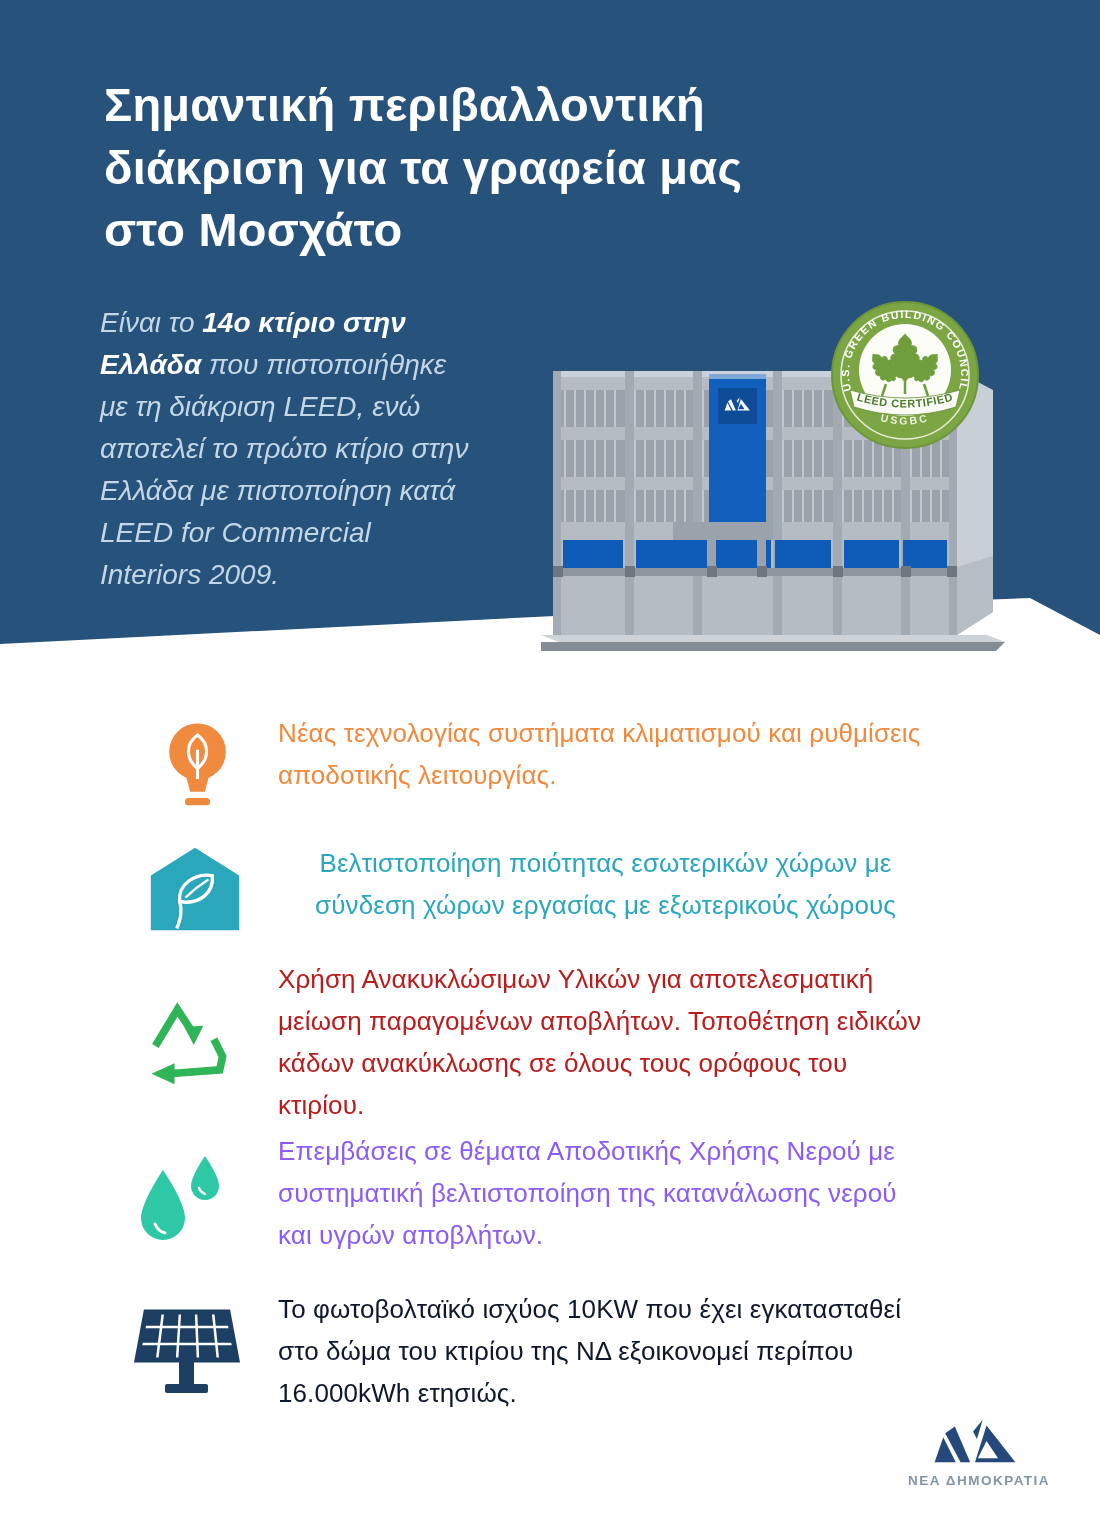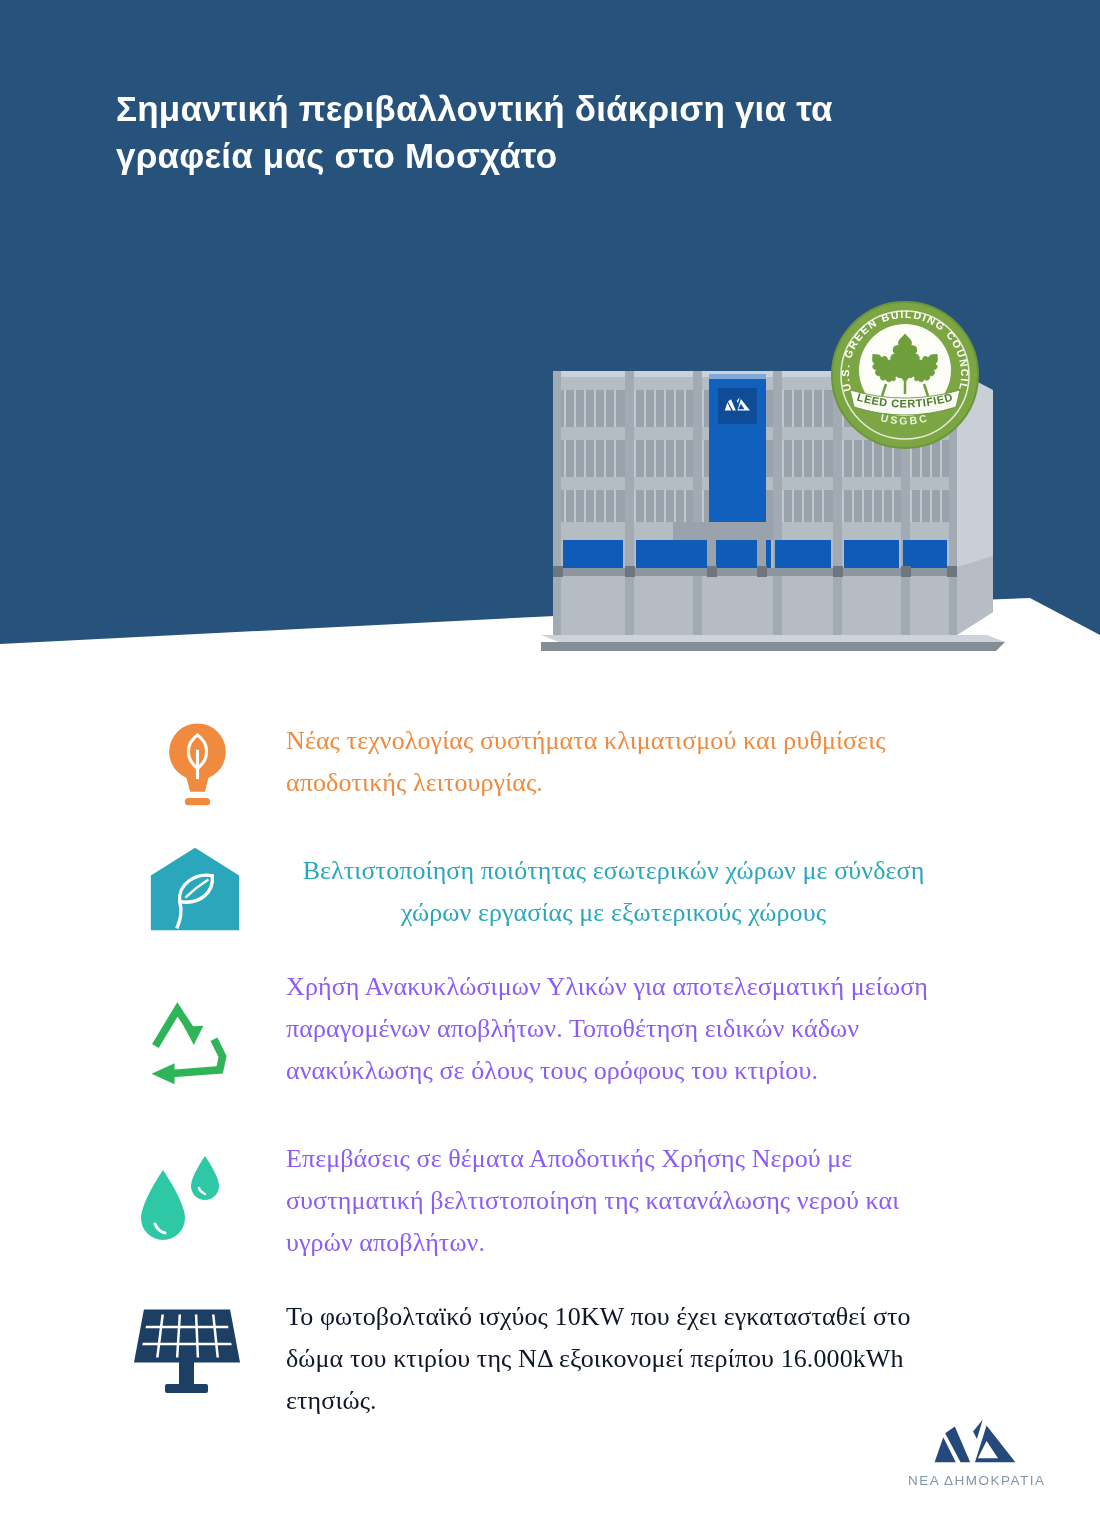--- a/index.html
+++ b/index.html
@@ -9,42 +9,42 @@
     font-family:"Liberation Sans", sans-serif;
   }
   
   .hero{
     position:absolute;left:0;top:0;width:1100px;height:645px;
     background:#26527b;
     clip-path:polygon(0 0,1100px 0,1100px 635px,1030px 598px,555px 616px,0 644px);
   }
   .hero-title{
     position:absolute;left:100px;top:70px;width:720px;
-    color:#ffffff;font-size:35px;font-weight:bold;line-height:1.33;
-    letter-spacing:.2px;margin:16px;
+    color:#ffffff;font-size:47px;font-weight:bold;line-height:1.33;
+    letter-spacing:.2px;margin:4px;
   }
   .hero-intro{
     position:absolute;left:100px;top:302px;width:378px;
     color:#c3d7e6;font-size:28px;font-style:italic;line-height:1.5;margin:0;
   }
   .hero-intro b{color:#ffffff;font-weight:bold;}
   .building-wrap{position:absolute;left:535px;top:360px;width:500px;height:295px;}
   .badge-wrap{position:absolute;left:830px;top:300px;width:150px;height:150px;}
   
   .feature{position:absolute;left:0;width:1000px;}
   .f-icon{position:absolute;}
   .f-text{
-    position:absolute;left:278px;top:0;width:655px;margin:8px;
-    font-size:26px;line-height:1.62;letter-spacing:.1px;font-family:Liberation Serif, serif;
+    position:absolute;left:278px;top:0;width:655px;margin:0;
+    font-size:26px;line-height:1.62;letter-spacing:.1px;
   }
   
   .footer-logo{position:absolute;left:908px;top:1416px;width:134px;text-align:center;}
   .footer-logo .nd-symbol{width:92px;height:50px;display:inline-block;}
   .footer-logo .nd-caption{
-    margin:3px 0 0 0;font-size:13.5px;font-weight:normal;letter-spacing:1.5px;
+    margin:3px 0 0 0;font-size:13.5px;font-weight:bold;letter-spacing:1.5px;
     color:#8495a6;white-space:nowrap;
   }
 </style>
 </head>
 <body>
 
 <div class="page">
 
   <svg width="0" height="0" style="position:absolute" aria-hidden="true">
     <defs>
@@ -54,20 +54,21 @@
         <polygon points="44,16 54,4 48,24" fill="currentColor"></polygon>
         <path d="M58 10 L88 48 L46 48 Z M58 26 L49 44 L70 44 Z" fill="currentColor" fill-rule="evenodd"></path>
       </g>
     </defs>
   </svg>
 
   <div class="hero"></div>
 
   <h1 class="hero-title">Σημαντική περιβαλλοντική διάκριση για τα γραφεία μας στο Μοσχάτο</h1>
 
+  <p class="hero-intro"><span>Είναι το </span><b>14ο κτίριο στην Ελλάδα</b><span> που πιστοποιήθηκε με τη διάκριση LEED, ενώ αποτελεί το πρώτο κτίριο στην Ελλάδα με πιστοποίηση κατά LEED for Commercial Interiors 2009.</span></p>
 
   <div class="building-wrap">
     <svg viewBox="0 0 500 295" width="500" height="295">
 
       <polygon points="422,11 458,30 458,252 422,275" fill="#c9cfd6"></polygon>
       <polygon points="422,207 458,196 458,252 422,275" fill="#b6bdc5"></polygon>
 
       <rect x="18" y="11" width="404" height="264" fill="#b6bcc4"></rect>
       <rect x="18" y="11" width="404" height="6" fill="#c9d2da"></rect>
 
@@ -188,21 +189,21 @@
     <div class="f-icon" style="left: 138px; top: 38px; width: 100px; height: 96px; color: rgb(47, 180, 87);">
       <svg viewBox="0 0 100 100" width="100" height="96">
         <g fill="none" stroke="currentColor" stroke-width="8" stroke-linejoin="miter">
           <path d="M16 52 L39 14 L56 40"></path>
           <path d="M77 45 L86 63 L83 77 L30 81"></path>
         </g>
         <polygon points="46,32 66,31 56,51" fill="currentColor"></polygon>
         <polygon points="36,70 36,92 12,81" fill="currentColor"></polygon>
       </svg>
     </div>
-    <p class="f-text" style="color: #8b5cf6;">Χρήση Ανακυκλώσιμων Υλικών για αποτελεσματική μείωση παραγομένων αποβλήτων. Τοποθέτηση ειδικών κάδων ανακύκλωσης σε όλους τους ορόφους του κτιρίου.</p>
+    <p class="f-text" style="color: #b91c1c;">Χρήση Ανακυκλώσιμων Υλικών για αποτελεσματική μείωση παραγομένων αποβλήτων. Τοποθέτηση ειδικών κάδων ανακύκλωσης σε όλους τους ορόφους του κτιρίου.</p>
   </div>
 
   <div class="feature" style="top:1130px">
     <div class="f-icon" style="left: 133px; top: 18px; width: 100px; height: 100px; color: rgb(47, 200, 166);">
       <svg viewBox="0 0 100 100" width="100" height="100">
         <path d="M30 22 C30 22 8 54 8 70 A22 22 0 0 0 52 70 C52 54 30 22 30 22 Z" fill="currentColor"></path>
         <path d="M22 76 C24 81 28 84 32 85" fill="none" stroke="#ffffff" stroke-width="3" stroke-linecap="round"></path>
         <path d="M72 8 C72 8 58 28 58 38 A14 14 0 0 0 86 38 C86 28 72 8 72 8 Z" fill="currentColor"></path>
         <path d="M66 40 C67 43 70 45 72 46" fill="none" stroke="#ffffff" stroke-width="2.4" stroke-linecap="round"></path>
       </svg>

